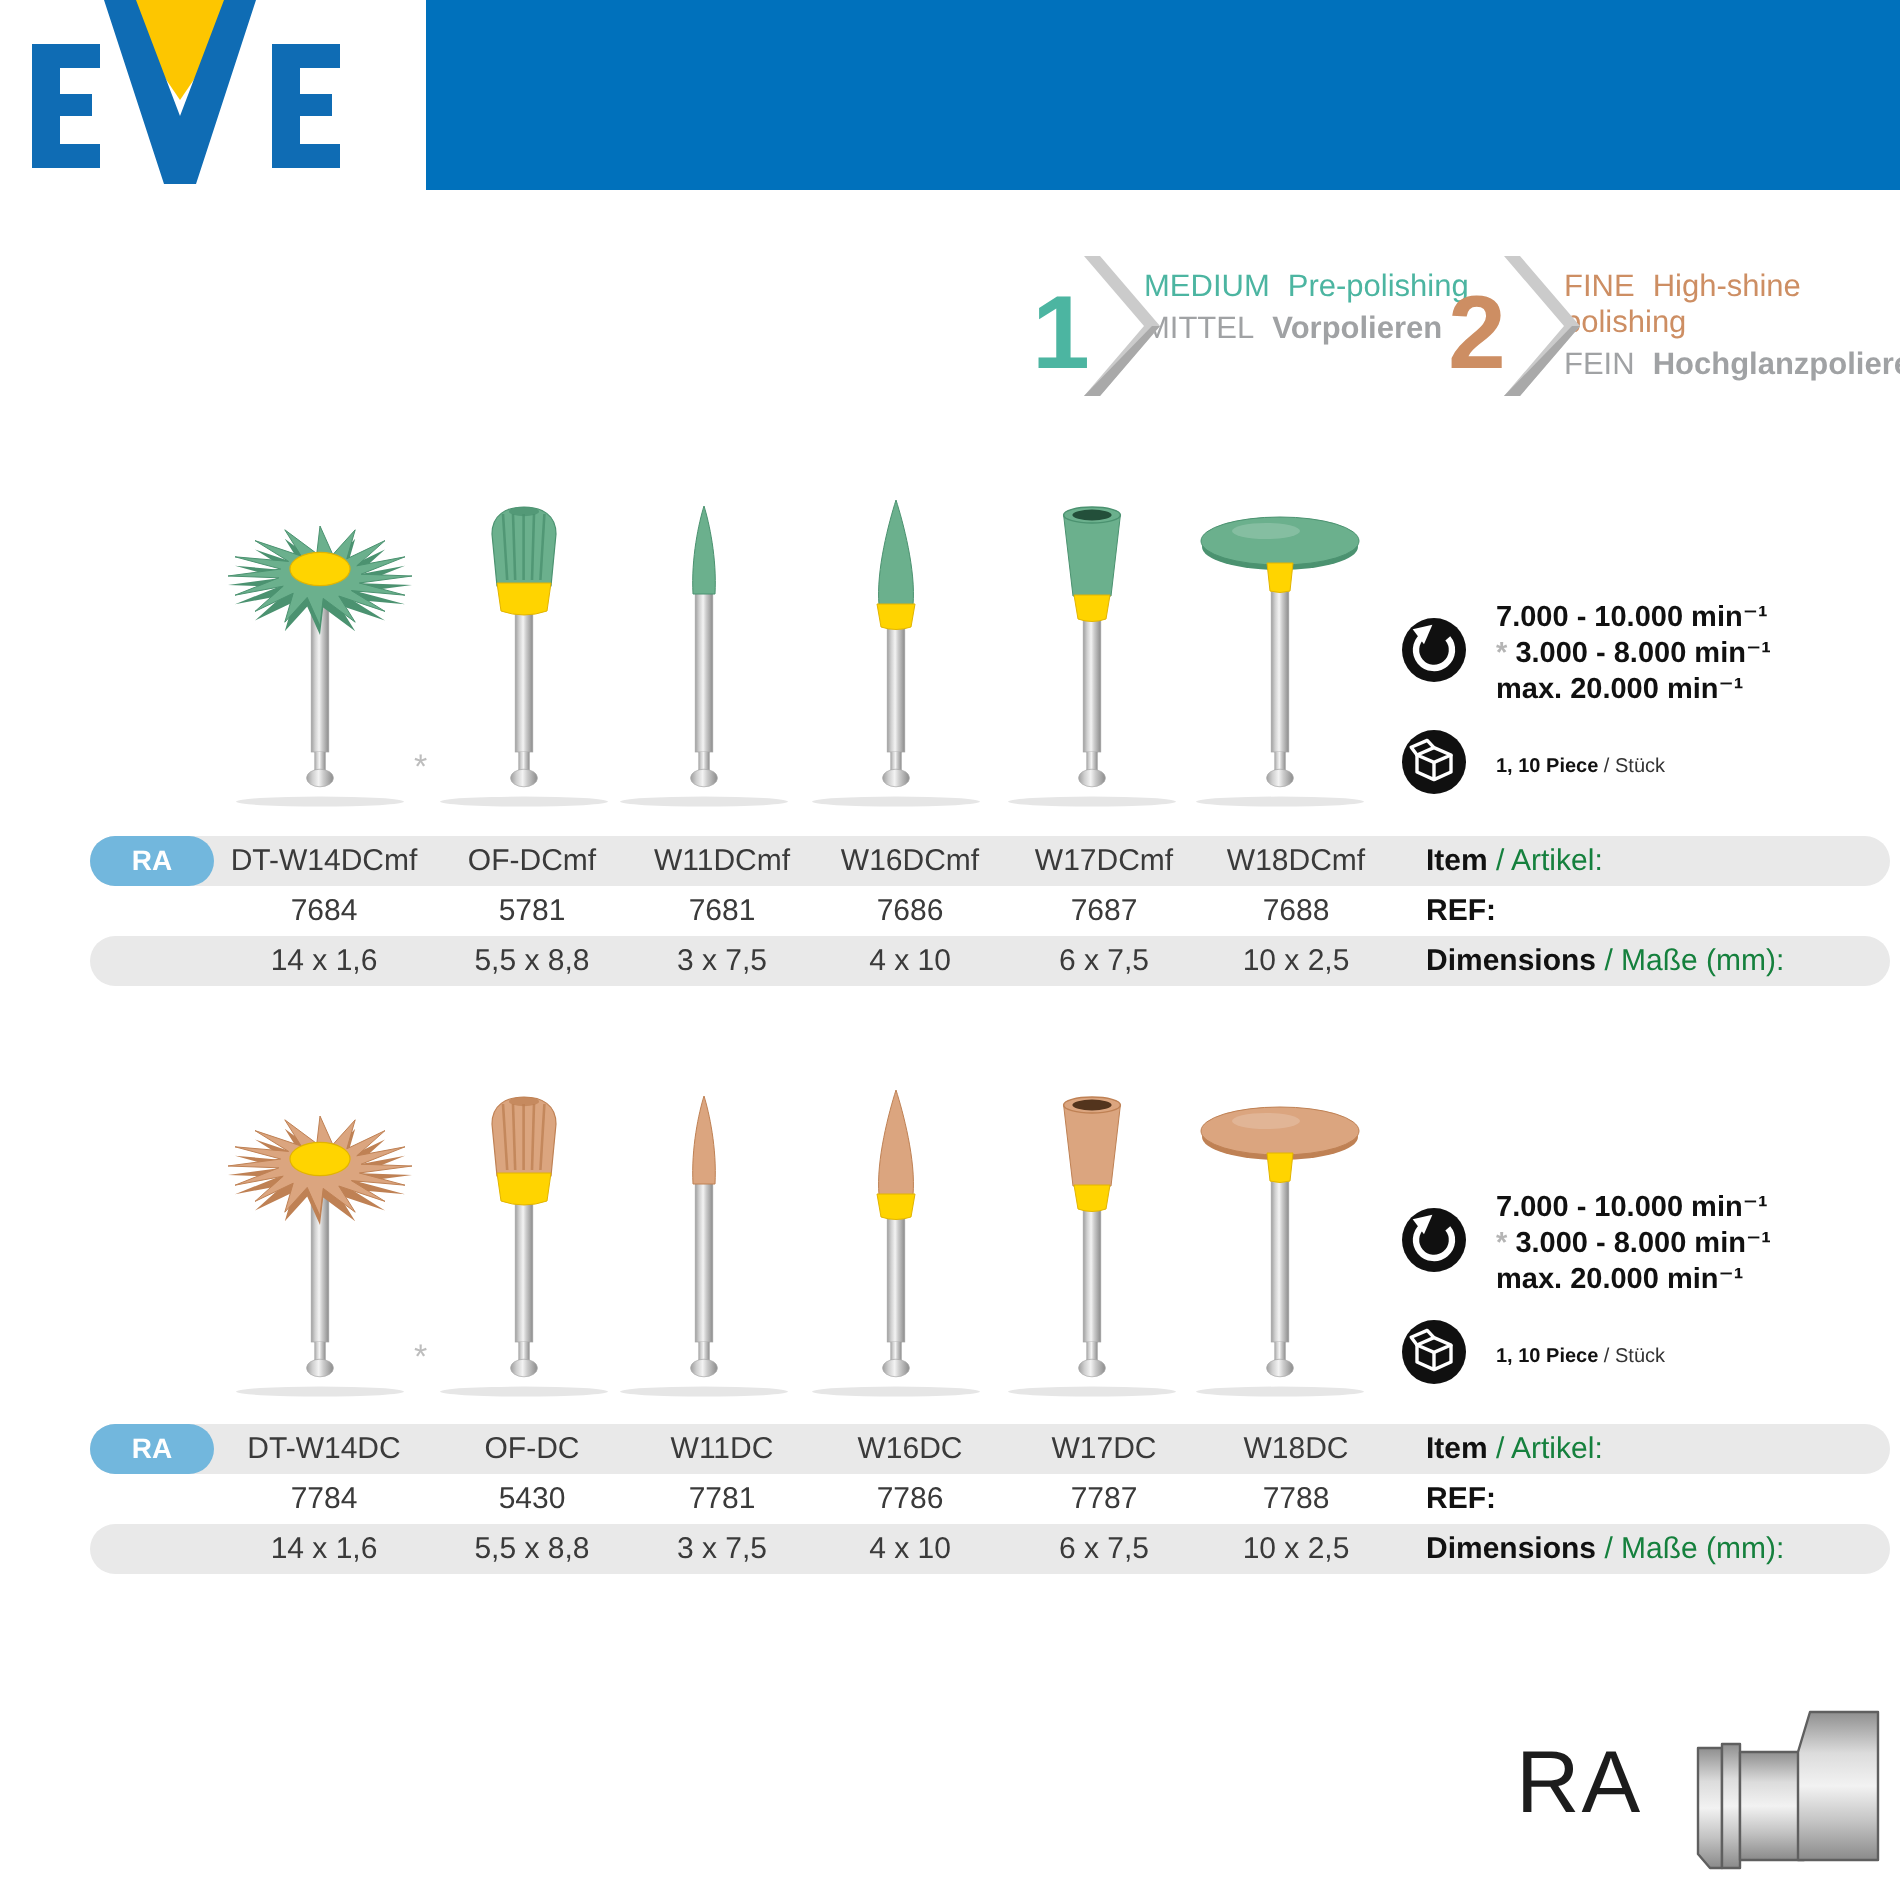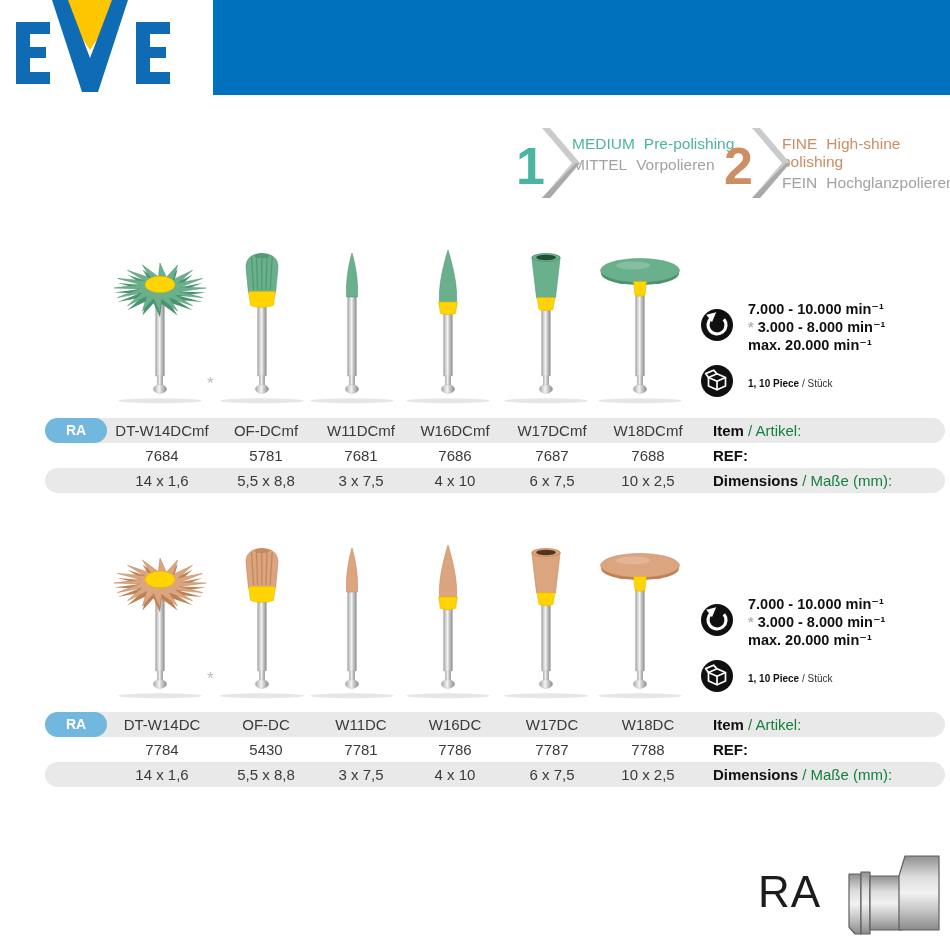--- a/index.html
+++ b/index.html
@@ -13,21 +13,21 @@
   
   .legend-item{position:absolute;top:126px;height:74px;}
   .step-badge{position:absolute;left:0;top:0;}
   .badge-num{font-weight:bold;font-size:52px;font-family:"Liberation Sans","DejaVu Sans",sans-serif;}
   .legend-lines{margin-left:60px;padding-top:9px;}
   .legend-lines .l1{margin-bottom:3px;}
   .legend-lines span{font-size:15.5px;}
   .legend-lines .ttl{font-weight:normal;margin-right:9px;}
   .l1.teal span{color:var(--teal);}
   .l1.copper span{color:var(--copper);}
-  .l2 span{color:#a0a2a4;}
+  .l2 span{color:#a0a2a4;font-weight:bold;}
 
   
   .products-row{position:absolute;left:0;width:950px;height:165px;}
   .pwrap{position:absolute;top:0;width:100px;height:160px;}
   .note{position:absolute;left:207px;top:126px;font-size:17px;color:#bdbdbd;}
 
   
   .speed{position:absolute;left:700px;width:250px;}
   .speed-row{display:flex;align-items:center;margin-bottom:10px;}
   .speed-row .icon{flex:0 0 34px;margin-right:14px;}

